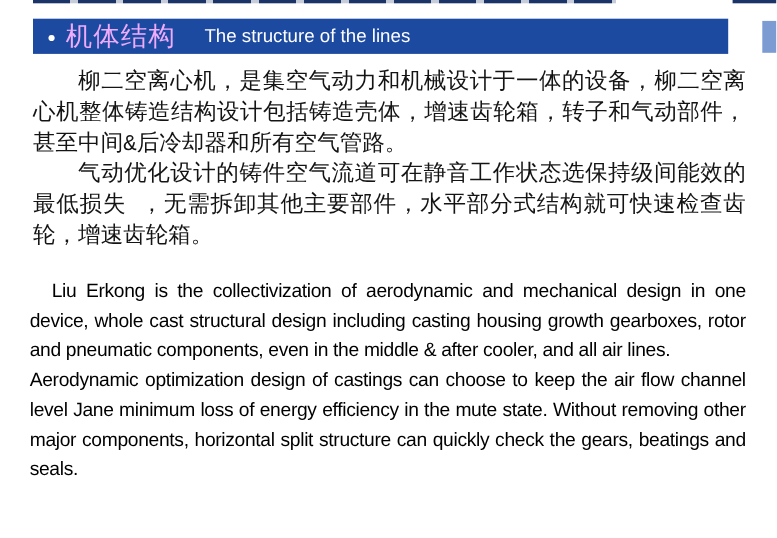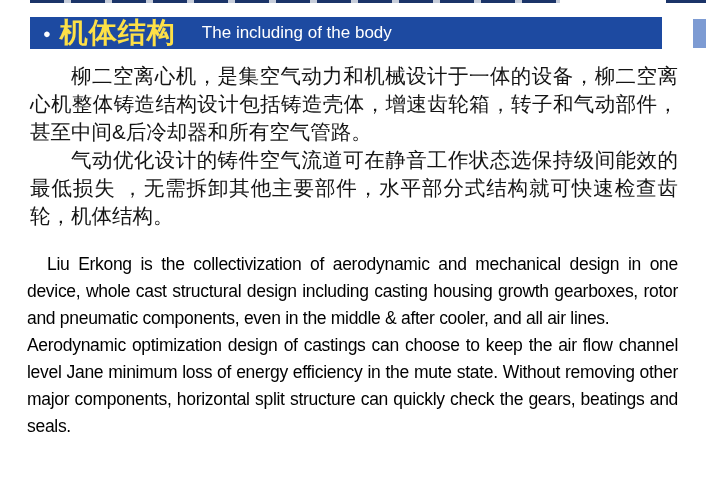--- a/index.html
+++ b/index.html
@@ -37,23 +37,23 @@
     box-sizing: border-box;
     padding-left: 13px;
   }
   .bullet {
     color: #ffffff;
     font-size: 13px;
     line-height: 1;
     margin-right: 9px;
   }
   .title-zh {
-    color: #fde047;
-    font-size: 28px;
-    font-weight: bold;
+    color: #f0abfc;
+    font-size: 24px;
+    font-weight: normal;
     letter-spacing: 1px;
     white-space: nowrap;
   }
   .title-en {
     color: #ffffff;
     font-size: 17px;
     margin-left: 26px;
     white-space: nowrap;
   }
   
@@ -64,20 +64,21 @@
     background: #7d9bd3;
   }
   
   .zh-text {
     position: absolute;
     left: 30px; right: 28px; top: 62px;
     font-size: 20.5px;
     line-height: 28px;
     color: #141414;
     text-align: justify;
+    font-family: Liberation Mono, monospace;
   }
   .zh-text p { margin: 0; text-indent: 2em; }
   
   .en-text {
     position: absolute;
     left: 27px; right: 28px; top: 251px;
     font-size: 17.5px;
     line-height: 27px;
     letter-spacing: -0.3px;
     color: #000000;
@@ -90,27 +91,27 @@
 <body>
 
 <div class="page">
 
   <div class="top-line"></div>
   <div class="top-line-right"></div>
 
   <div class="header-bar">
     <span class="bullet">●</span>
     <span class="title-zh">机体结构</span>
-    <span class="title-en">The including of the body</span>
+    <span class="title-en">The structure of the lines</span>
   </div>
   <div class="header-fragment"></div>
 
   <div class="zh-text">
     <p>柳二空离心机，是集空气动力和机械设计于一体的设备，柳二空离心机整体铸造结构设计包括铸造壳体，增速齿轮箱，转子和气动部件，甚至中间&amp;后冷却器和所有空气管路。</p>
-    <p>气动优化设计的铸件空气流道可在静音工作状态选保持级间能效的最低损失 ，无需拆卸其他主要部件，水平部分式结构就可快速检查齿轮，机体结构。</p>
+    <p>气动优化设计的铸件空气流道可在静音工作状态选保持级间能效的最低损失 ，无需拆卸其他主要部件，水平部分式结构就可快速检查齿轮，增速齿轮箱。</p>
   </div>
 
   <div class="en-text">
     <p class="first">Liu Erkong is the collectivization of aerodynamic and mechanical design in one device, whole cast structural design including casting housing growth gearboxes, rotor and pneumatic components, even in the middle &amp; after cooler, and all air lines.</p>
     <p>Aerodynamic optimization design of castings can choose to keep the air flow channel level Jane minimum loss of energy efficiency in the mute state. Without removing other major components, horizontal split structure can quickly check the gears, beatings and seals.</p>
   </div>
 
 </div>
 
 </body></html>

